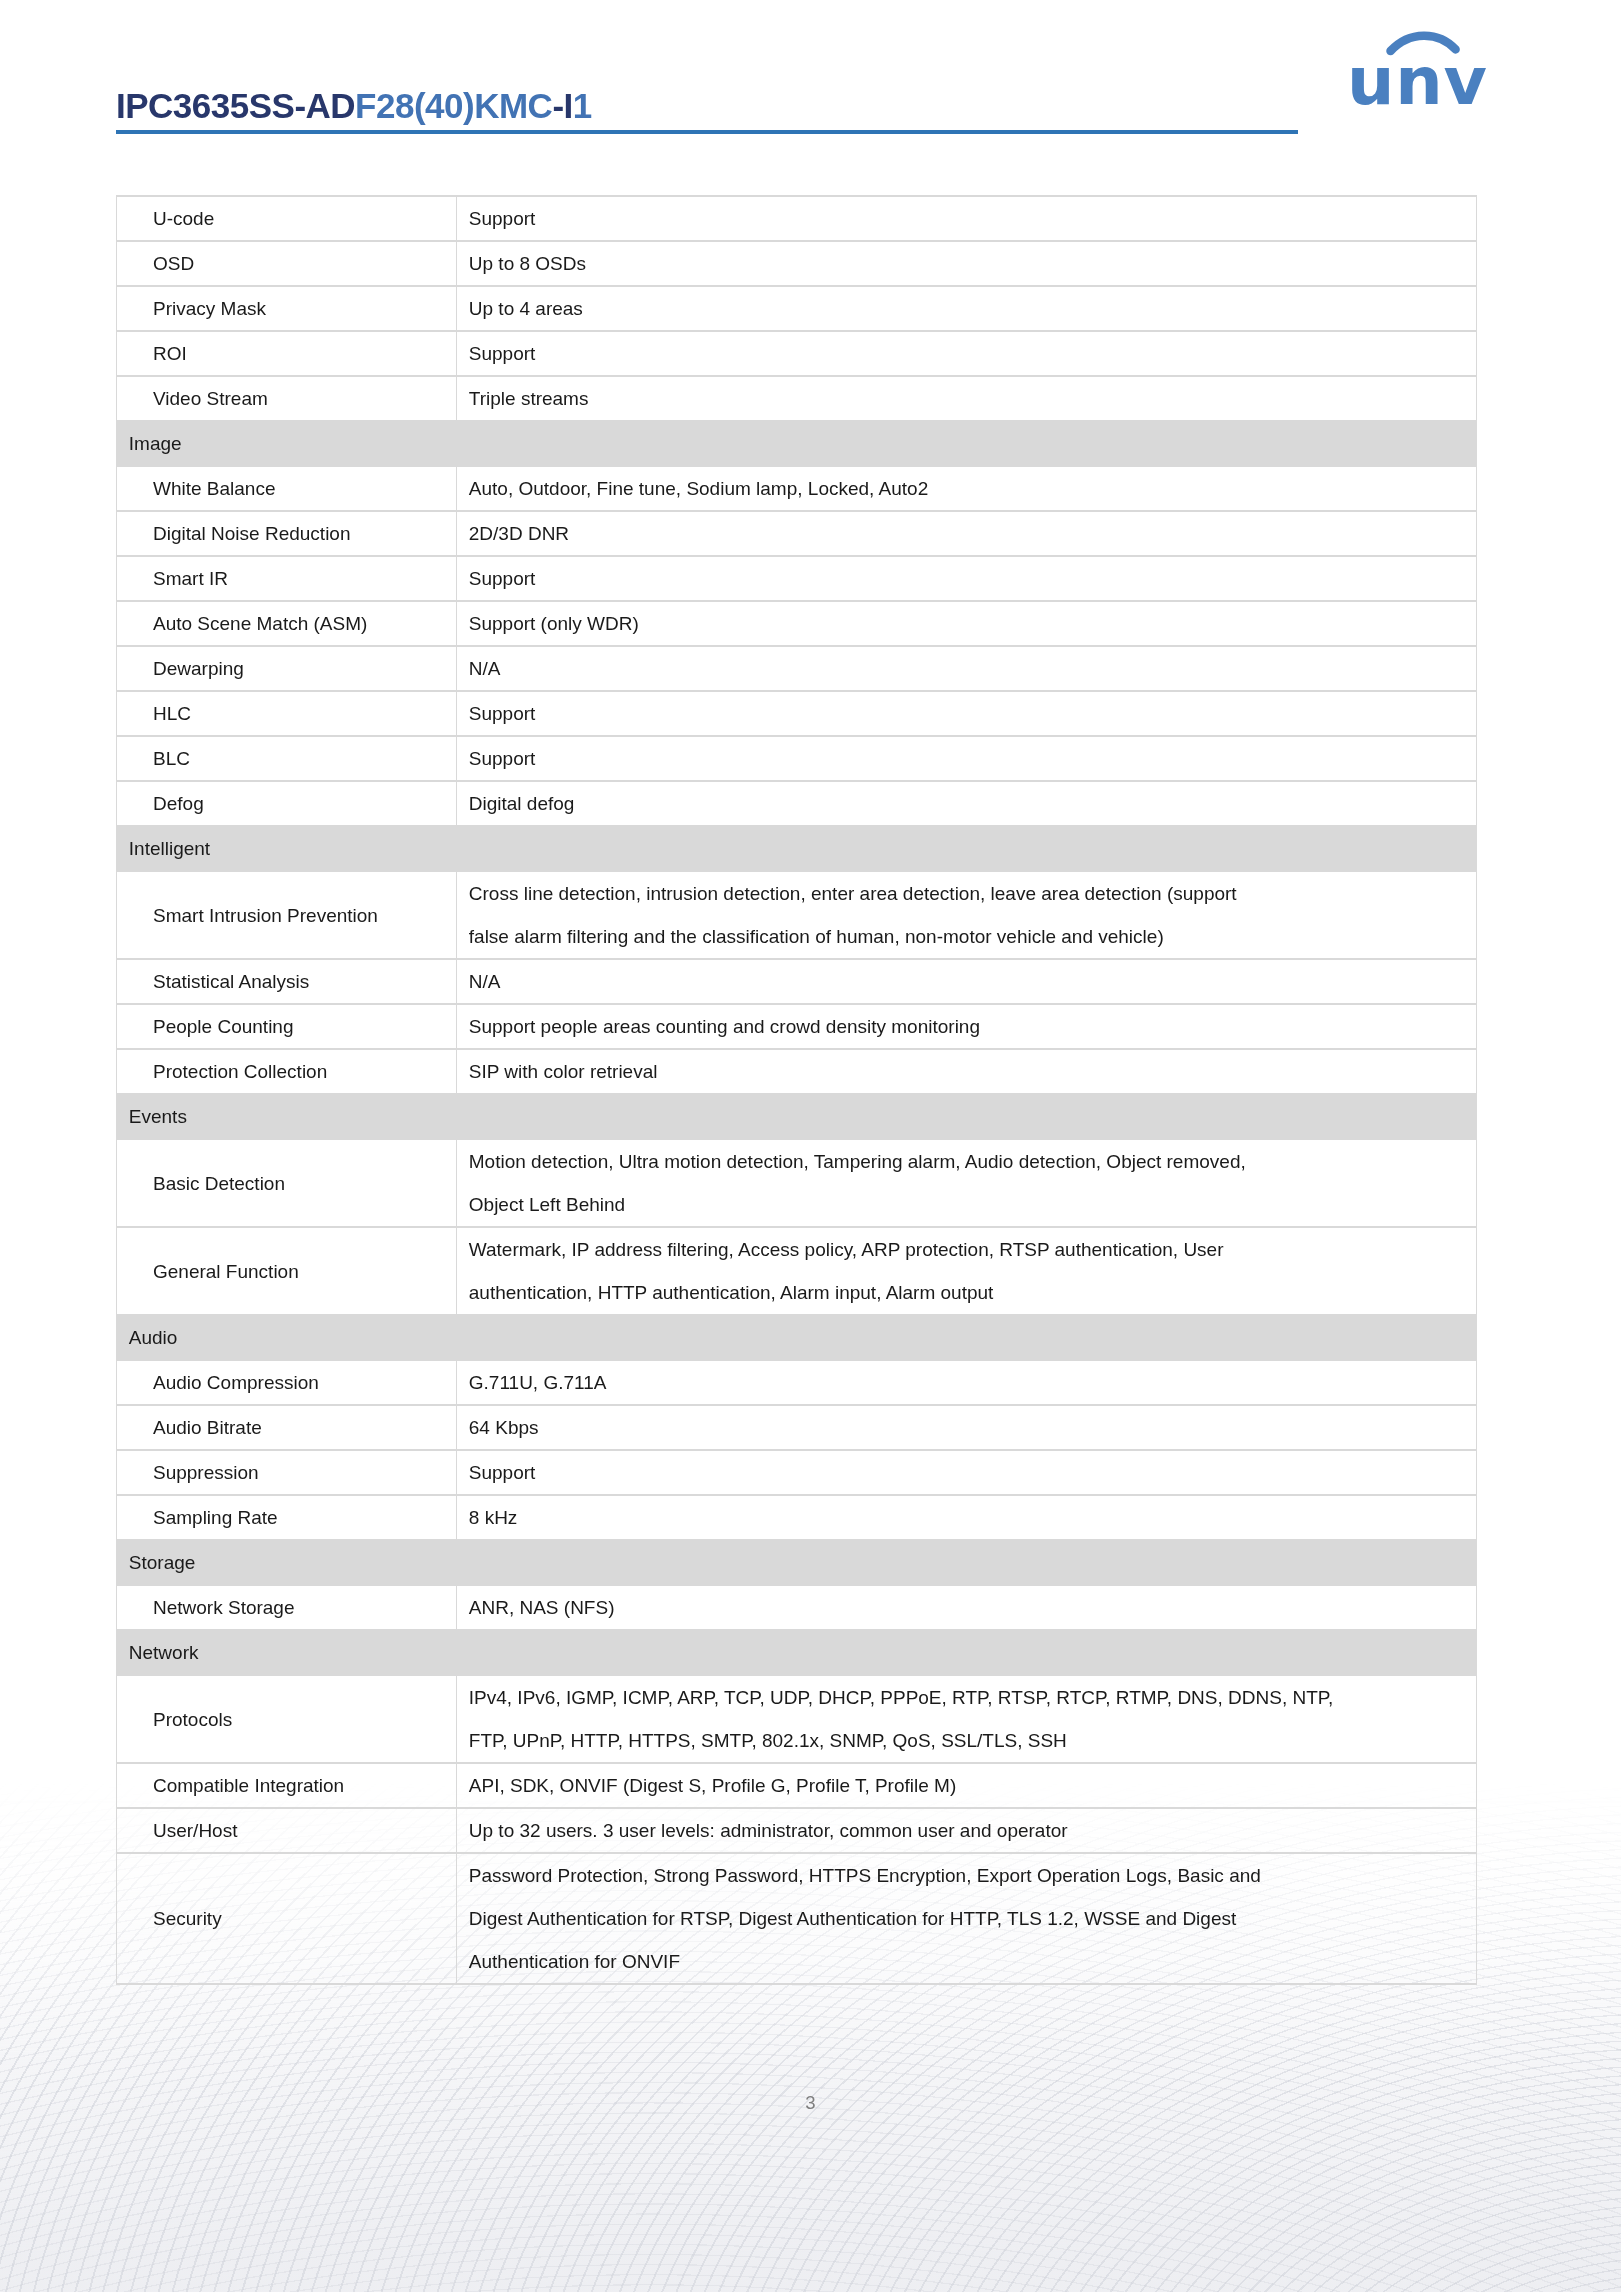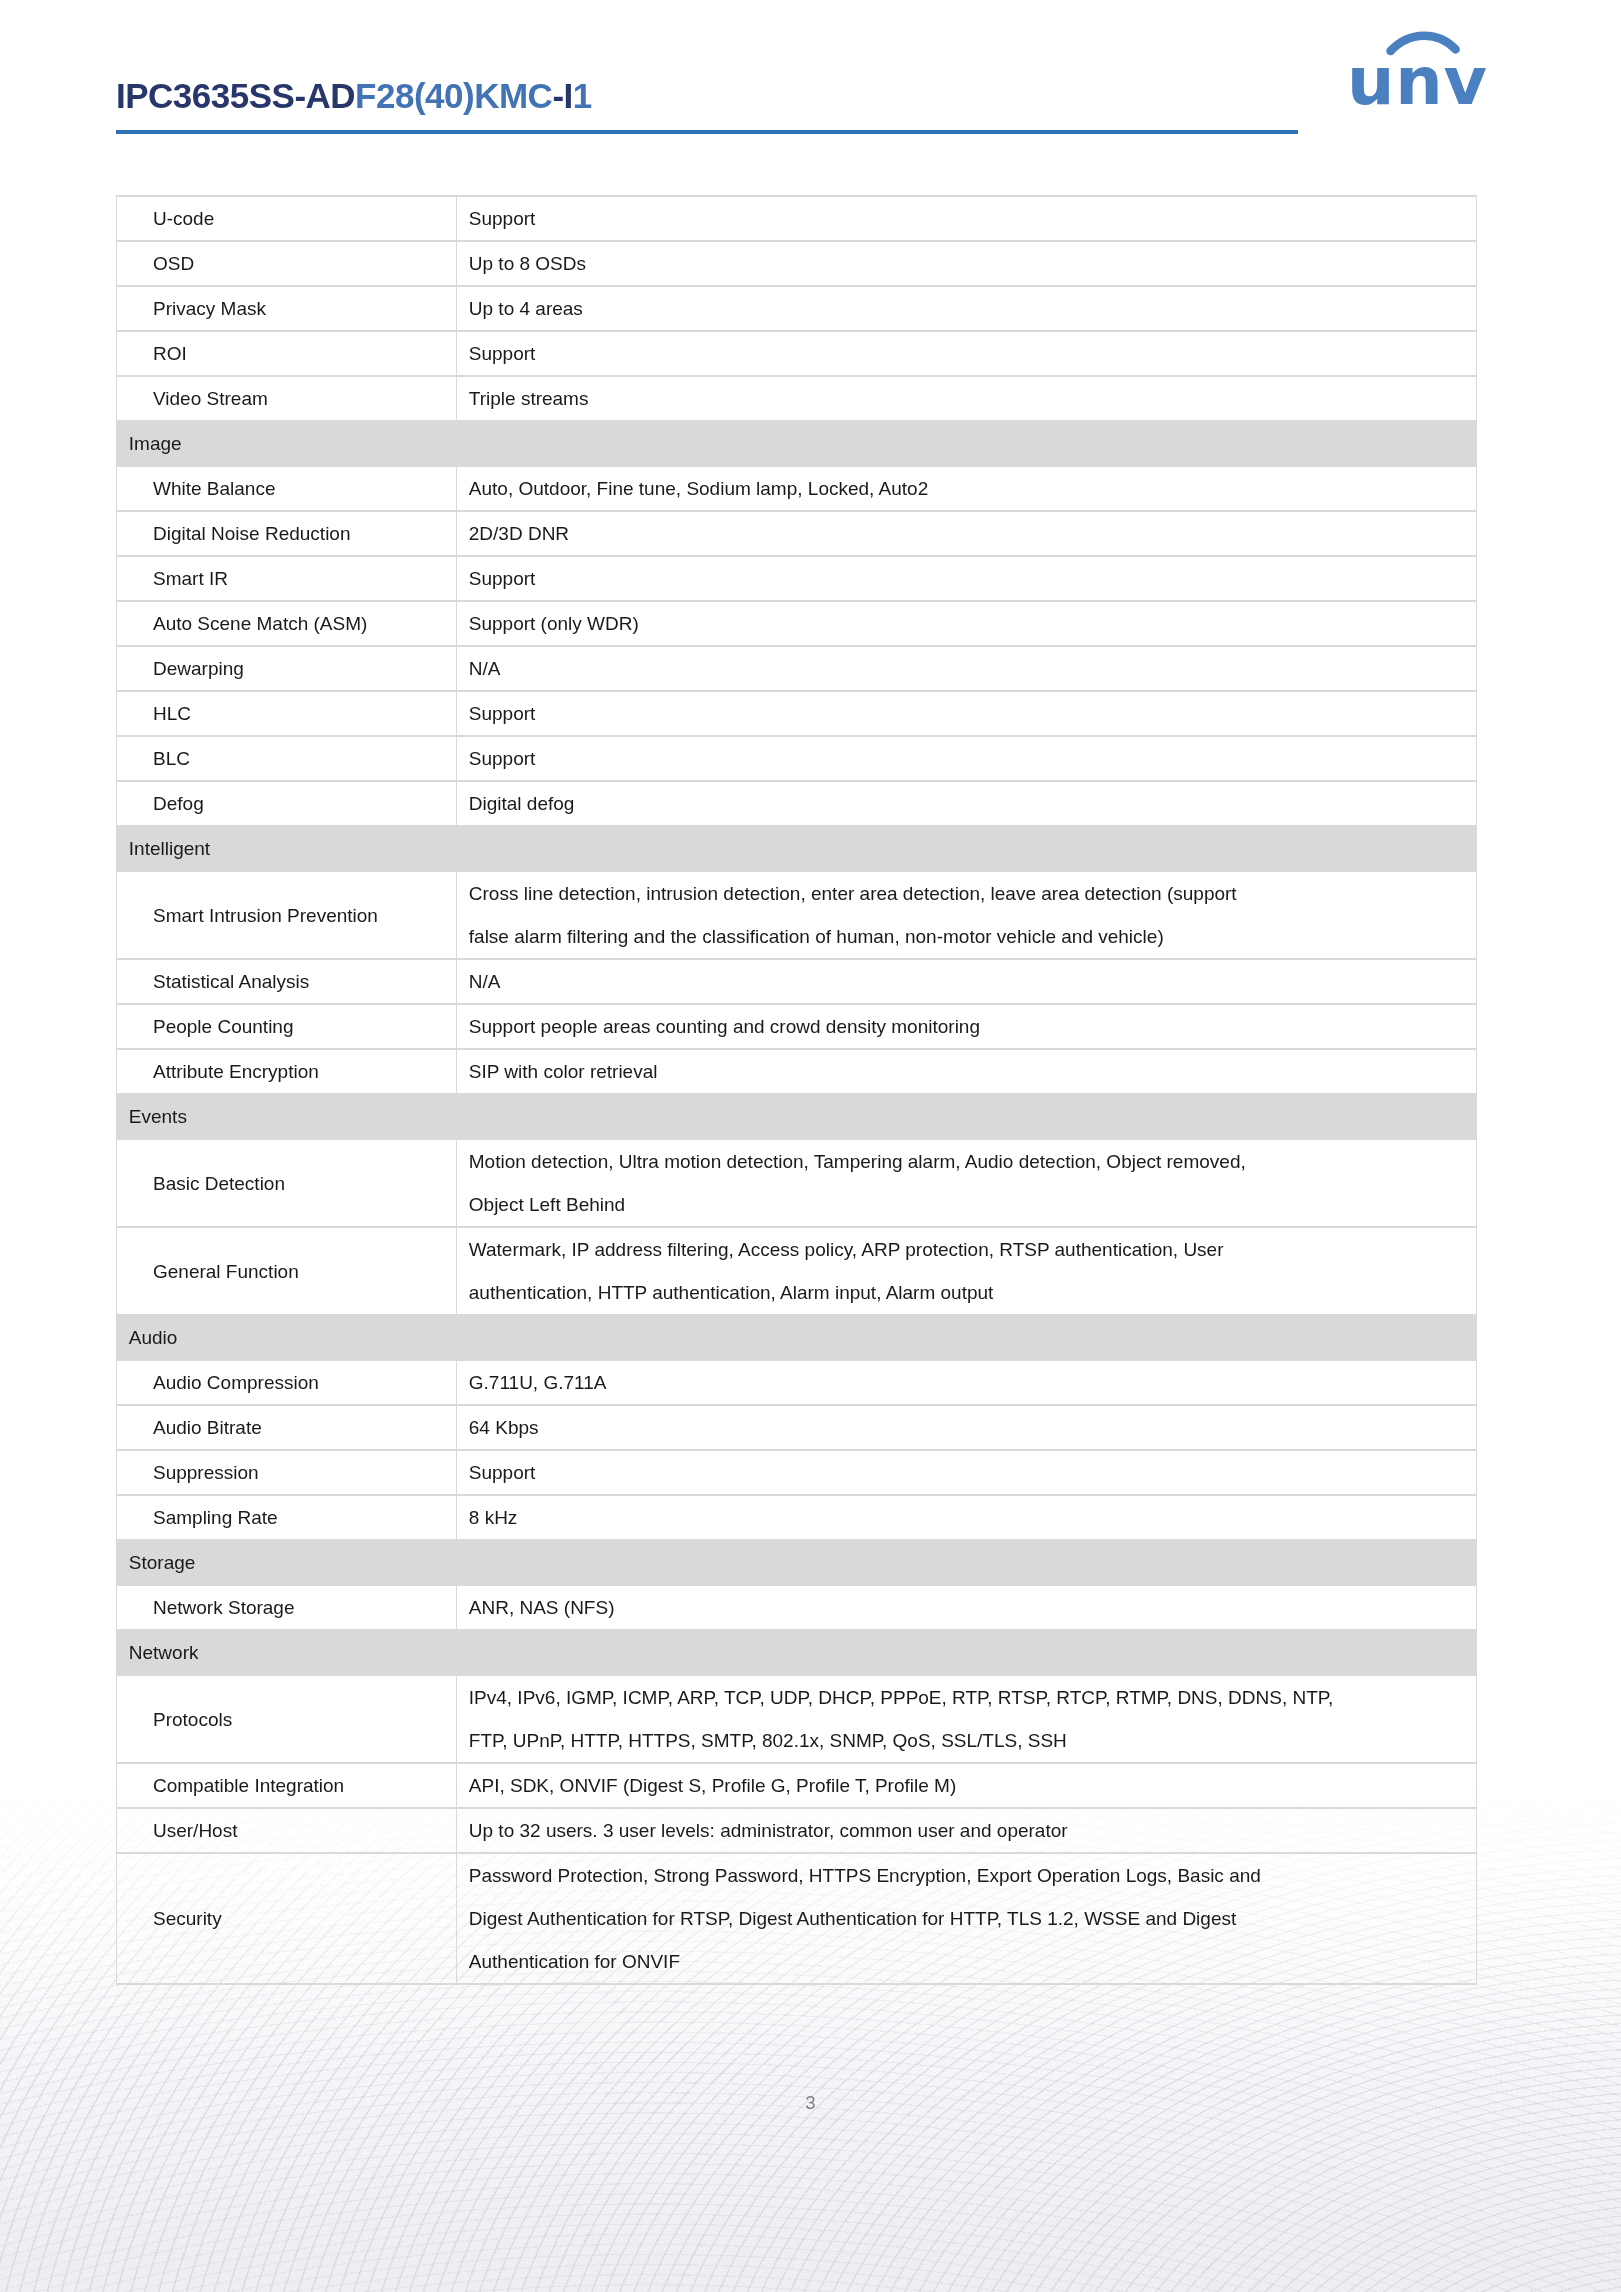--- a/index.html
+++ b/index.html
@@ -30,21 +30,21 @@
       repeating-radial-gradient(ellipse 1862px 1127px at 40% 265%,
         rgba(212,214,221,0.38) 0 2px, rgba(255,255,255,0) 2px 16.7px),
       linear-gradient(to bottom, rgba(236,237,241,0) 0%, rgba(232,233,238,0.75) 92%);
     -webkit-mask-image:linear-gradient(to bottom, transparent 0%, #000 55%);
             mask-image:linear-gradient(to bottom, transparent 0%, #000 55%);
     pointer-events:none;
   }
 
   
   .model-title{
-    position:absolute;left:116px;top:76px;
+    position:absolute;left:116px;top:86px;
     font-size:35px;font-weight:bold;letter-spacing:-0.5px;white-space:nowrap;
   }
   .model-title .seg-dark{color:var(--title-dark);}
   .model-title .seg-blue{color:var(--title-blue);}
   .header-rule{
     position:absolute;left:116px;top:130px;width:1182px;height:3.9px;
     background:var(--rule-blue);
   }
   .logo{position:absolute;left:1344px;top:27.4px;width:155px;height:86px;}
   .logo svg{width:100%;height:100%;}
@@ -174,21 +174,21 @@
         </tr>
         <tr>
           <td class="label-cell">Statistical Analysis</td>
           <td class="value-cell">N/A</td>
         </tr>
         <tr>
           <td class="label-cell">People Counting</td>
           <td class="value-cell">Support people areas counting and crowd density monitoring</td>
         </tr>
         <tr>
-          <td class="label-cell">Attribute Encryption</td>
+          <td class="label-cell">Protection Collection</td>
           <td class="value-cell">SIP with color retrieval</td>
         </tr>
         <tr>
           <td colspan="2" class="section-cell">Events</td>
         </tr>
         <tr>
           <td class="label-cell">Basic Detection</td>
           <td class="value-cell">Motion detection, Ultra motion detection, Tampering alarm, Audio detection, Object removed,
 Object Left Behind</td>
         </tr>

